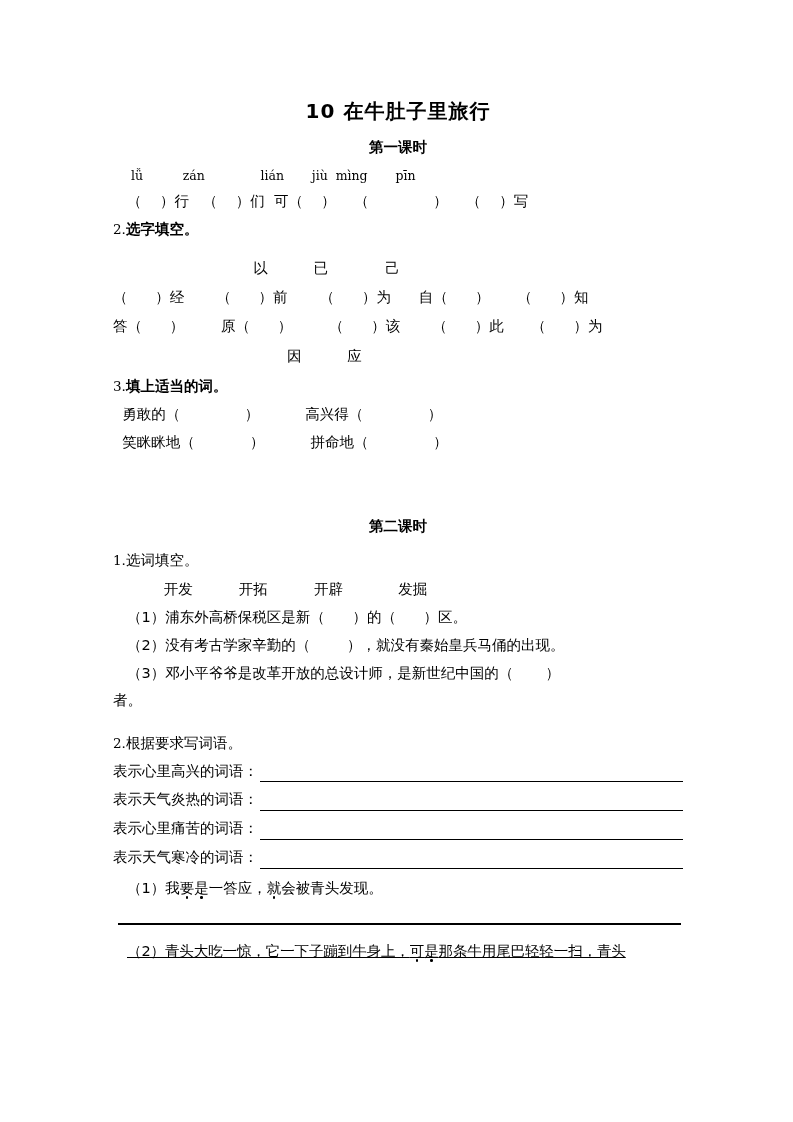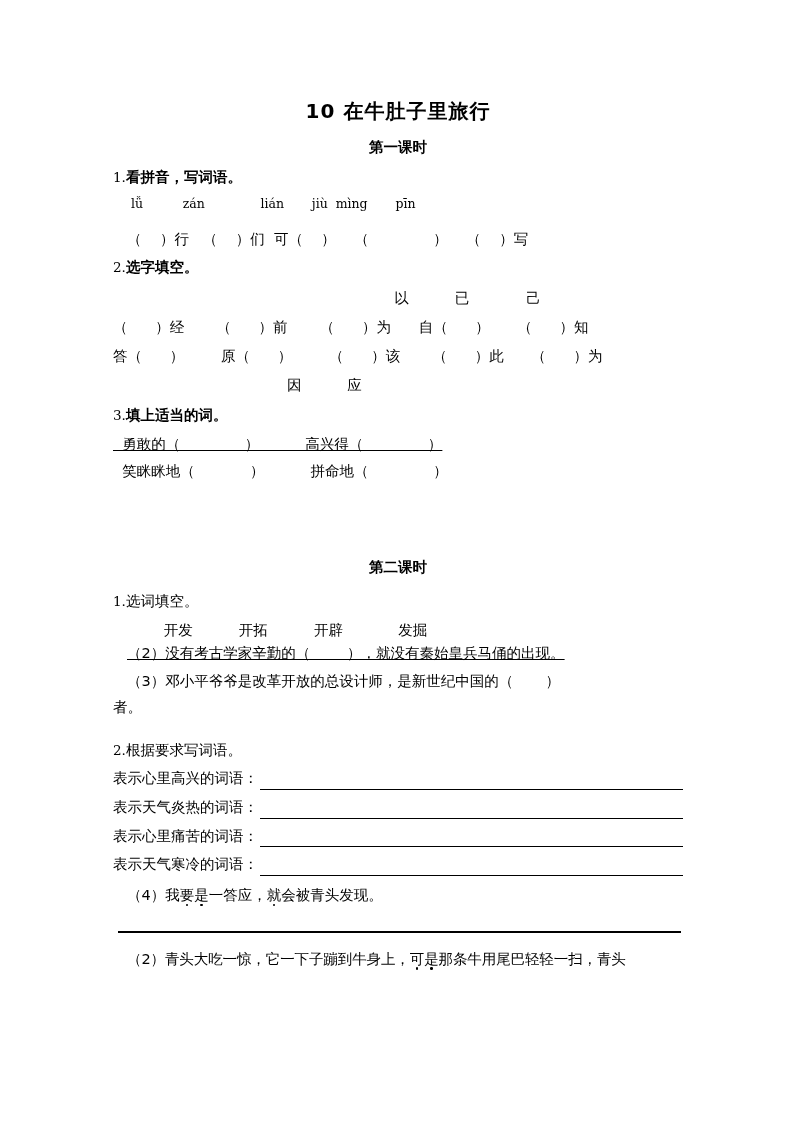--- a/index.html
+++ b/index.html
@@ -39,21 +39,21 @@
     line-height: 1.35;
   }
   .lesson-title {
     text-align: center;
     font-size: 14.5px;
     font-weight: bold;
     margin: 0 0 10px 0;
     line-height: 1.4;
   }
   .lesson-title.second {
-    margin-top: 11px;
+    margin-top: 0;
     margin-bottom: 14px;
   }
   .q-head {
     font-size: 14.5px;
     font-weight: bold;
     margin: 0 0 6px 0;
     line-height: 1.5;
   }
   .q-head .num {
     font-weight: normal;
@@ -133,52 +133,53 @@
     margin: 0;
     padding-left: 14px;
   }
   .sentence-wide {
     font-size: 14.5px;
     line-height: 1.75;
     white-space: pre;
     margin: 0;
     padding-left: 14px;
     letter-spacing: -0.1px;
+    text-decoration: underline;
   }
 </style>
 </head>
 <body>
 
 <div class="page">
   <div class="content">
 
     <div class="doc-title">10 在牛肚子里旅行</div>
     <div class="lesson-title">第一课时</div>
 
-    <div class="q-head"><span class="num">1.</span><span>看拼音，写词语。</span></div>
     <div class="pinyin-row">lǚ          zán              lián       jiù  mìng       pīn</div>
-    <div class="charline" style="padding-left:14px;margin-top:14px;">（    ）行   （    ）们  可（    ）    （              ）    （    ）写</div>
+    <div class="charline" style="padding-left:14px;margin-top:4px;">（    ）行   （    ）们  可（    ）    （              ）    （    ）写</div>
 
     <div class="q-head" style="margin-top:6px;"><span class="num">2.</span><span>选字填空。</span></div>
-    <div class="charline" style="margin-top:8px;letter-spacing:1px;text-align:center;">                         以        已          己</div>
+    <div class="charline" style="margin-top:16px;letter-spacing:1px;">                         以        已          己</div>
     <div class="charline" style="margin-top:6px;">（      ）经       （      ）前       （      ）为      自（      ）      （      ）知</div>
     <div class="charline" style="margin-top:6px;">答（      ）        原（      ）        （      ）该       （      ）此      （      ）为</div>
     <div class="charline" style="margin-top:6px;letter-spacing:1px;">                               因        应</div>
 
     <div class="q-head" style="margin-top:8px;"><span class="num">3.</span><span>填上适当的词。</span></div>
-    <div class="charline" style="margin-top:4px;text-decoration:underline;">  勇敢的（              ）          高兴得（              ）</div>
+    <div class="charline" style="margin-top:4px;">  勇敢的（              ）          高兴得（              ）</div>
     <div class="charline" style="margin-top:4px;">  笑眯眯地（            ）          拼命地（              ）</div>
 
     <div class="spacer-lg"></div>
 
     <div class="lesson-title second">第二课时</div>
 
     <div class="q-head-plain"><span class="num">1.</span><span>选词填空。</span></div>
     <div class="charline" style="margin-top:2px;">           开发          开拓          开辟            发掘</div>
-    <div class="charline" style="padding-left:14px;text-decoration:underline;">（2）没有考古学家辛勤的（        ），就没有秦始皇兵马俑的出现。</div>
+    <div class="charline" style="margin-top:5px;padding-left:14px;">（1）浦东外高桥保税区是新（      ）的（      ）区。</div>
+    <div class="charline" style="margin-top:5px;padding-left:14px;">（2）没有考古学家辛勤的（        ），就没有秦始皇兵马俑的出现。</div>
     <div class="charline" style="margin-top:5px;padding-left:14px;">（3）邓小平爷爷是改革开放的总设计师，是新世纪中国的（       ）</div>
     <div class="charline" style="margin-top:3px;">者。</div>
 
     <div class="q-head-plain" style="margin-top:21px;"><span class="num">2.</span><span>根据要求写词语。</span></div>
 
     <div class="fill-row">
       <span class="fill-label">表示心里高兴的词语：</span>
       <span class="fill-line"></span>
     </div>
     <div class="fill-row">
@@ -188,20 +189,20 @@
     <div class="fill-row">
       <span class="fill-label">表示心里痛苦的词语：</span>
       <span class="fill-line"></span>
     </div>
     <div class="fill-row">
       <span class="fill-label">表示天气寒冷的词语：</span>
       <span class="fill-line"></span>
     </div>
 
 
-    <div class="sentence" style="margin-top:4px;"><span>（4）我</span><span class="dotted">要</span><span class="dotted">是</span><span>一答应，</span><span class="dotted">就</span><span>会被青头发现。</span></div>
+    <div class="sentence" style="margin-top:4px;"><span>（1）我</span><span class="dotted">要</span><span class="dotted">是</span><span>一答应，</span><span class="dotted">就</span><span>会被青头发现。</span></div>
 
     <hr class="answer-rule">
 
     <div class="sentence-wide"><span>（2）青头大吃一惊，它一下子蹦到牛身上，</span><span class="dotted">可</span><span class="dotted">是</span><span>那条牛用尾巴轻轻一扫，青头</span></div>
 
   </div>
 </div>
 
 </body></html>

